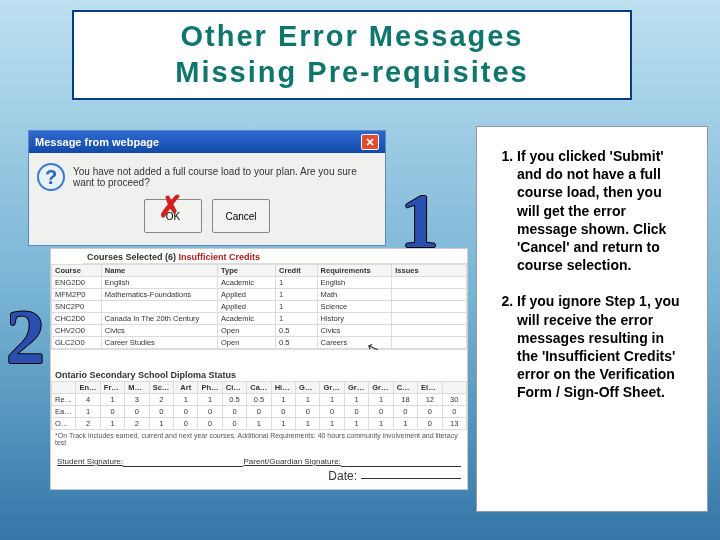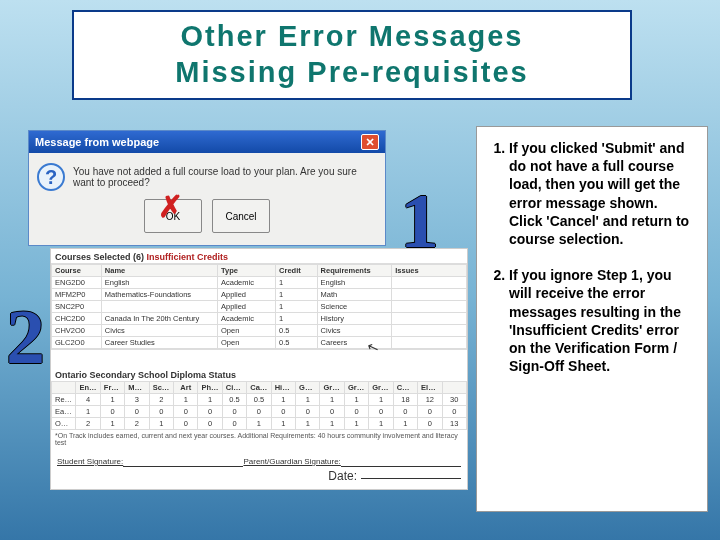--- a/index.html
+++ b/index.html
@@ -32,21 +32,21 @@
   .instructions {
     position: absolute;
     right: 12px; top: 126px;
     width: 232px; height: 386px;
     background: #fff;
     border: 1px solid #999;
     padding: 8px 10px;
     font-size: 14px;
     font-family: Arial, sans-serif;
   }
-  .instructions ol { margin: 4px; padding-left: 18px; }
+  .instructions ol { margin: 12px; padding-left: 18px; }
   .instructions li { margin-bottom: 18px; font-weight: bold; line-height: 1.3; }
 
   .big-num {
     position: absolute;
     font-family: Georgia, 'Times New Roman', serif;
     font-size: 78px;
     font-weight: bold;
     color: #2a4fb0;
     text-shadow: 1px 0 #000, -1px 0 #000, 0 1px #000, 0 -1px #000;
   }
@@ -127,20 +127,21 @@
     width: 418px;
     background: #fff;
     border: 1px solid #ccc;
     font-family: Tahoma, Arial, sans-serif;
     font-size: 8px;
     color: #333;
   }
   .sheet-h {
     font-size: 9px; font-weight: bold; padding: 3px 20px 1px 4px;
     border-bottom: 1px solid #ddd;
+    margin-left: 32px;
   }
   .sheet-h span.err { color: #b02020; }
   table.ctbl, table.dtbl {
     width: 100%; border-collapse: collapse; table-layout: fixed;
   }
   table.ctbl th, table.ctbl td,
   table.dtbl th, table.dtbl td {
     border: 1px solid #dcdcdc;
     padding: 1px 3px;
     font-size: 7.5px;

